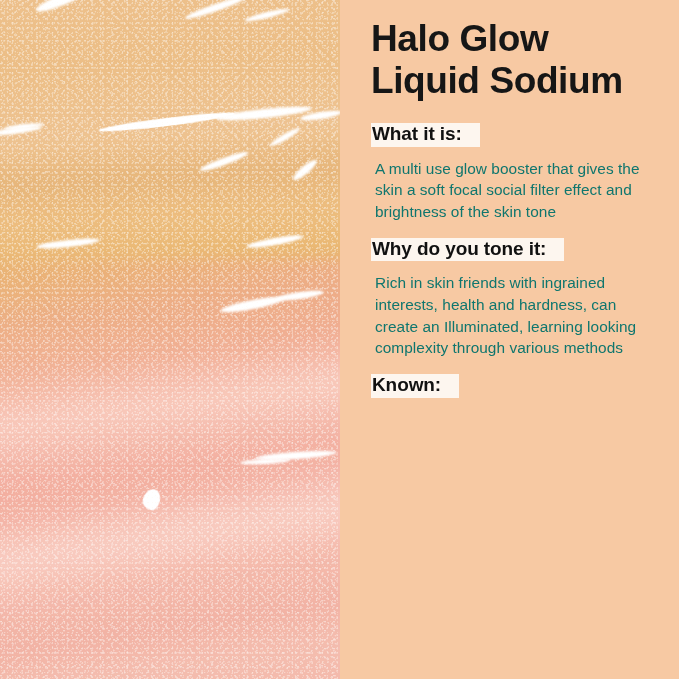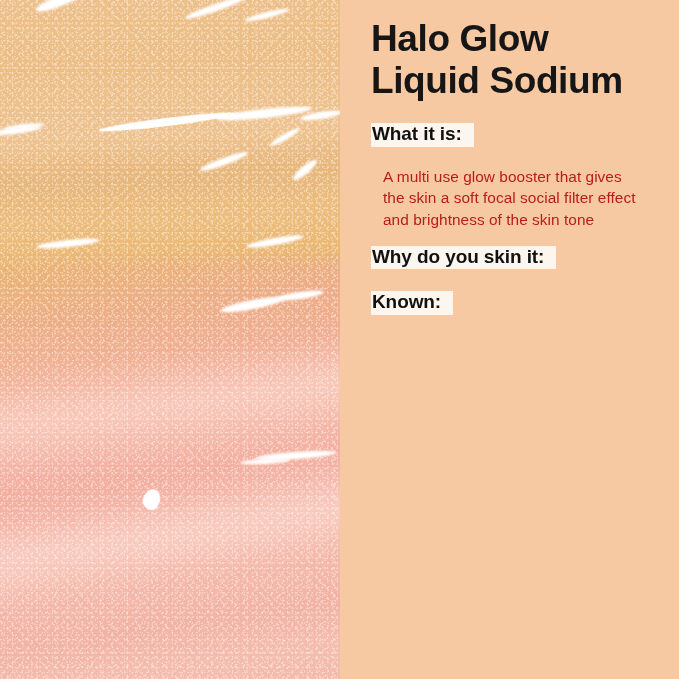--- a/index.html
+++ b/index.html
@@ -221,30 +221,30 @@
   .section { margin-bottom: 15px; }
   .section:last-child { margin-bottom: 0; text-decoration: underline; }
 
   .section-heading {
     display: inline-block;
     font-size: 19px;
     font-weight: bold;
     color: #111111;
     background: #fdf6ef;
     line-height: 1.18;
-    padding: 0 12px 1px 1px;
+    padding: 0 18px 1px 1px;
     margin: 0 0 7px 0;
     letter-spacing: -0.1px;
   }
 
   .section-body {
     font-size: 15.4px;
     line-height: 1.41;
-    color: #b91c1c;
-    margin: 12px;
+    color: #0f766e;
+    margin: 4px;
     letter-spacing: 0.05px;
   }
 </style>
 </head>
 <body>
 
 <div id="page">
 
   <div class="swatch-panel">
     <div class="swatch-base"></div>
@@ -292,21 +292,22 @@
       <span class="title-line">Halo Glow</span>
       <span class="title-line">Liquid Sodium</span>
     </h1>
 
     <div class="section">
       <h2 class="section-heading">What it is:</h2>
       <p class="section-body">A multi use glow booster that gives the skin a soft focal social filter effect and brightness of the skin tone</p>
     </div>
 
     <div class="section">
-      <h2 class="section-heading">Why do you skin it:</h2>
+      <h2 class="section-heading">Why do you tone it:</h2>
+      <p class="section-body">Rich in skin friends with ingrained interests, health and hardness, can create an Illuminated, learning looking complexity through various methods</p>
     </div>
 
 
     <div class="section">
       <h2 class="section-heading">Known:</h2>
     </div>
 
   </div>
 </div>
 

